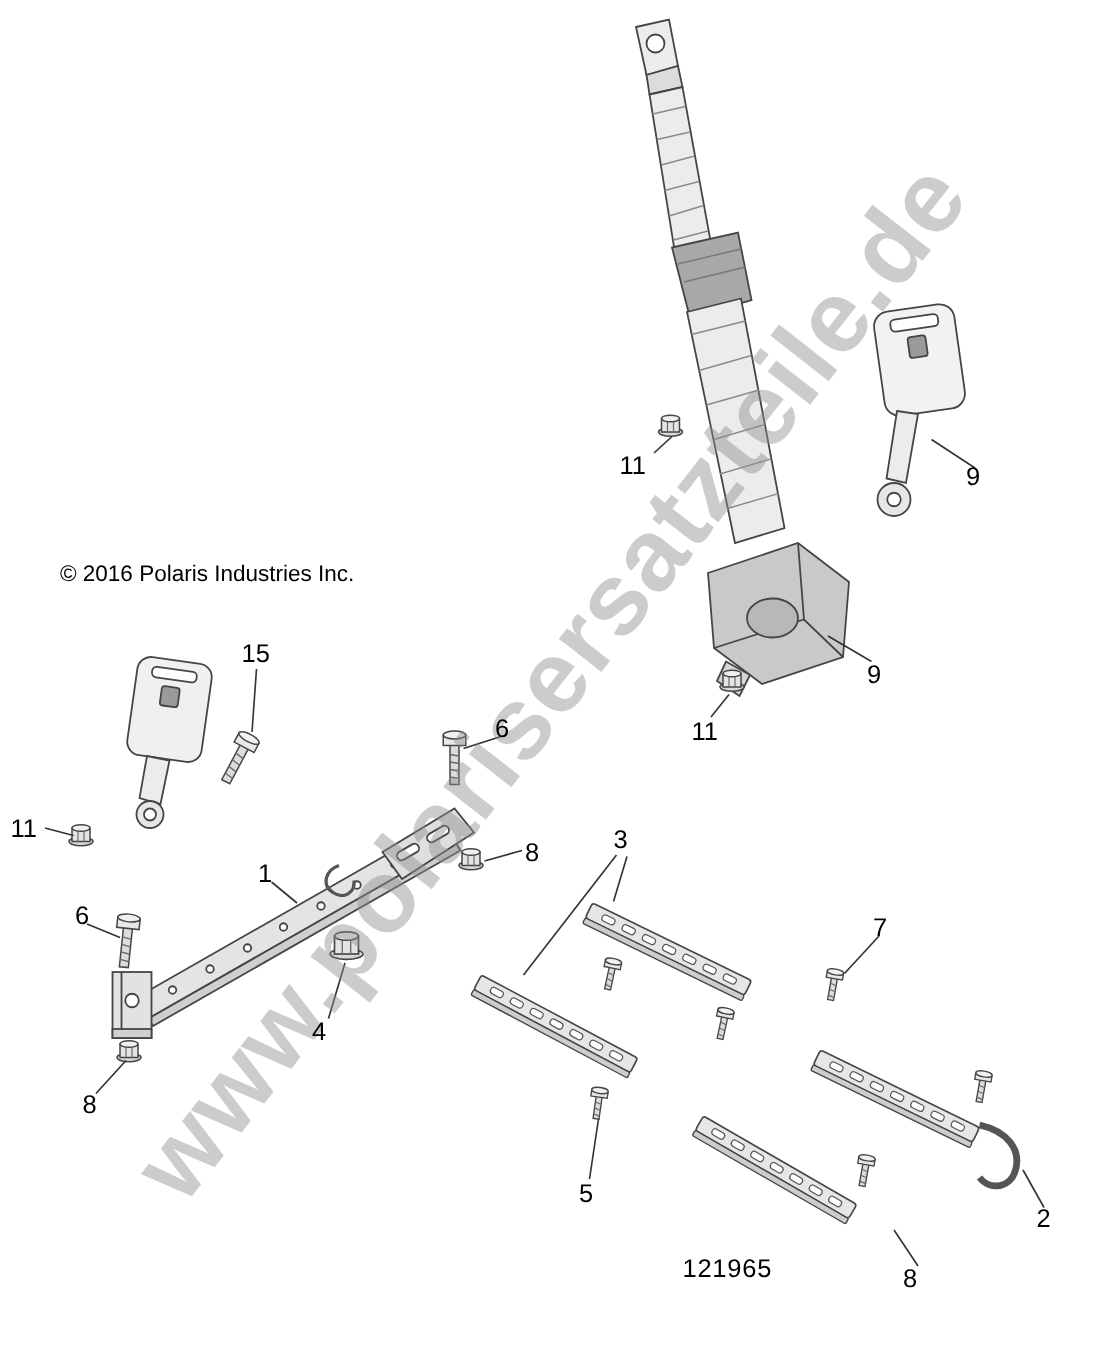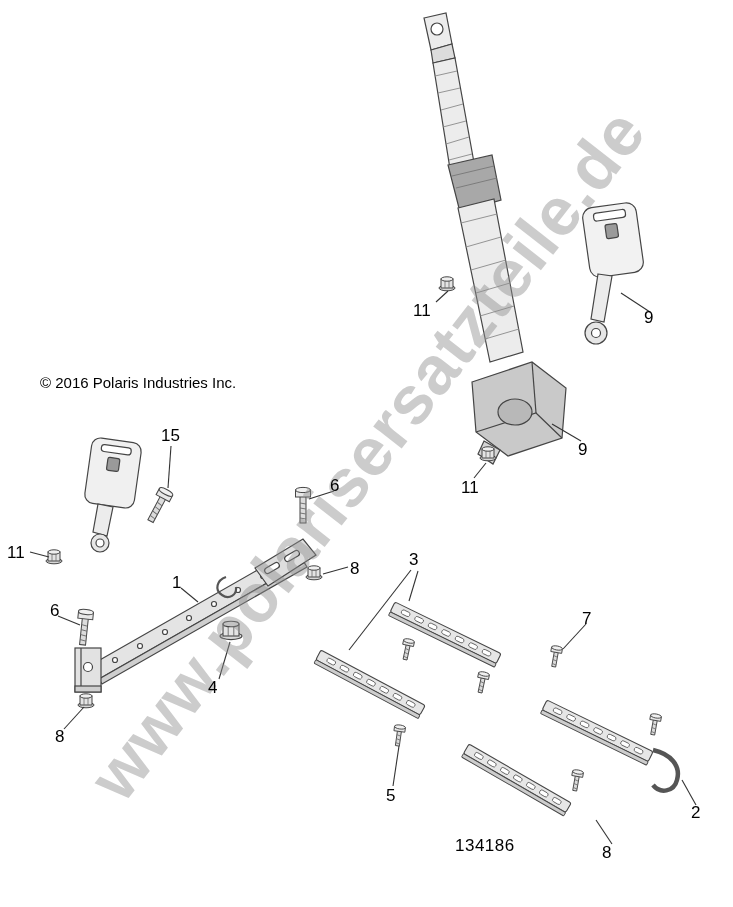--- a/index.html
+++ b/index.html
@@ -182,21 +182,21 @@
       <line x1="64" y1="729" x2="84" y2="707"></line>
       <line x1="393" y1="786" x2="399" y2="746"></line>
       <line x1="696" y1="805" x2="682" y2="780"></line>
       <line x1="612" y1="844" x2="596" y2="820"></line>
     </g>
   </svg>
 
   <div class="watermark">www.polarisersatzteile.de</div>
 
   <div class="copyright">© 2016 Polaris Industries Inc.</div>
-  <div class="part-number">134186</div>
+  <div class="part-number">121965</div>
 
   <div class="callout" style="left:413px;top:302px">11</div>
   <div class="callout" style="left:644px;top:309px">9</div>
   <div class="callout" style="left:578px;top:441px">9</div>
   <div class="callout" style="left:461px;top:479px">11</div>
   <div class="callout" style="left:161px;top:427px">15</div>
   <div class="callout" style="left:330px;top:477px">6</div>
   <div class="callout" style="left:7px;top:544px">11</div>
   <div class="callout" style="left:350px;top:560px">8</div>
   <div class="callout" style="left:172px;top:574px">1</div>

